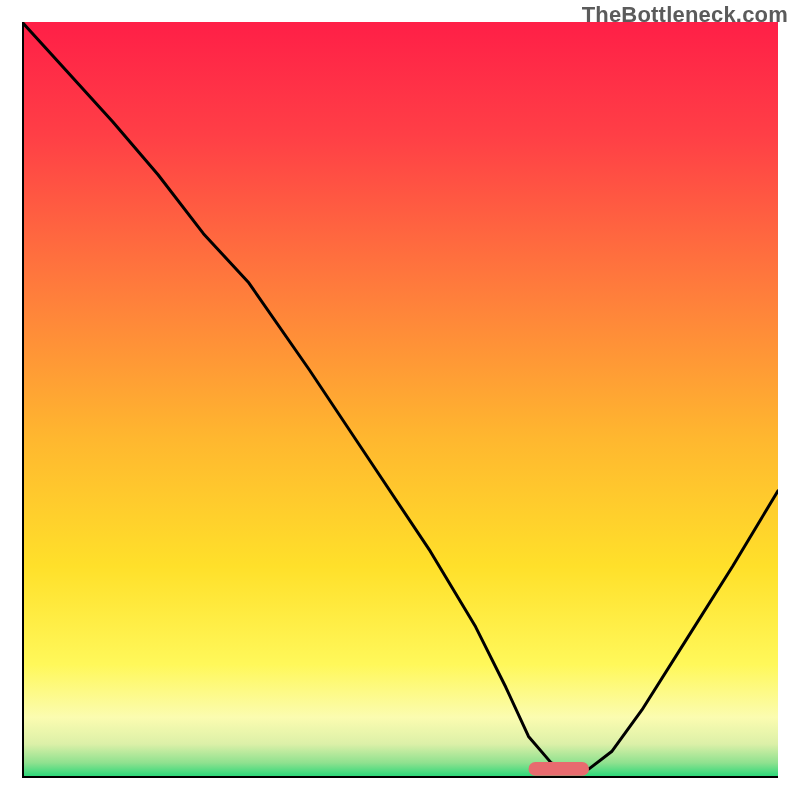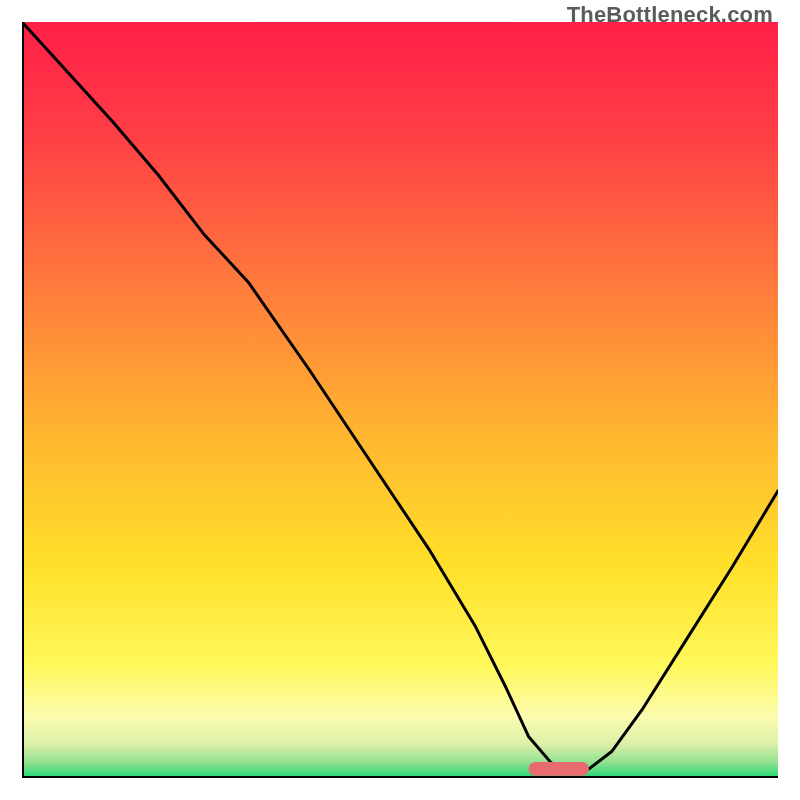--- a/index.html
+++ b/index.html
@@ -11,21 +11,21 @@
     overflow: hidden;
   }
   .chart-wrap {
     position: relative;
     width: 800px;
     height: 800px;
   }
   .attribution {
     position: absolute;
     top: 2px;
-    right: 27px;
+    right: 12px;
     font-family: Arial, Helvetica, sans-serif;
     font-size: 22px;
     font-weight: 600;
     color: #5b5b5b;
     letter-spacing: 0.2px;
   }
   .plot-area {
     position: absolute;
     left: 22px;
     top: 22px;

